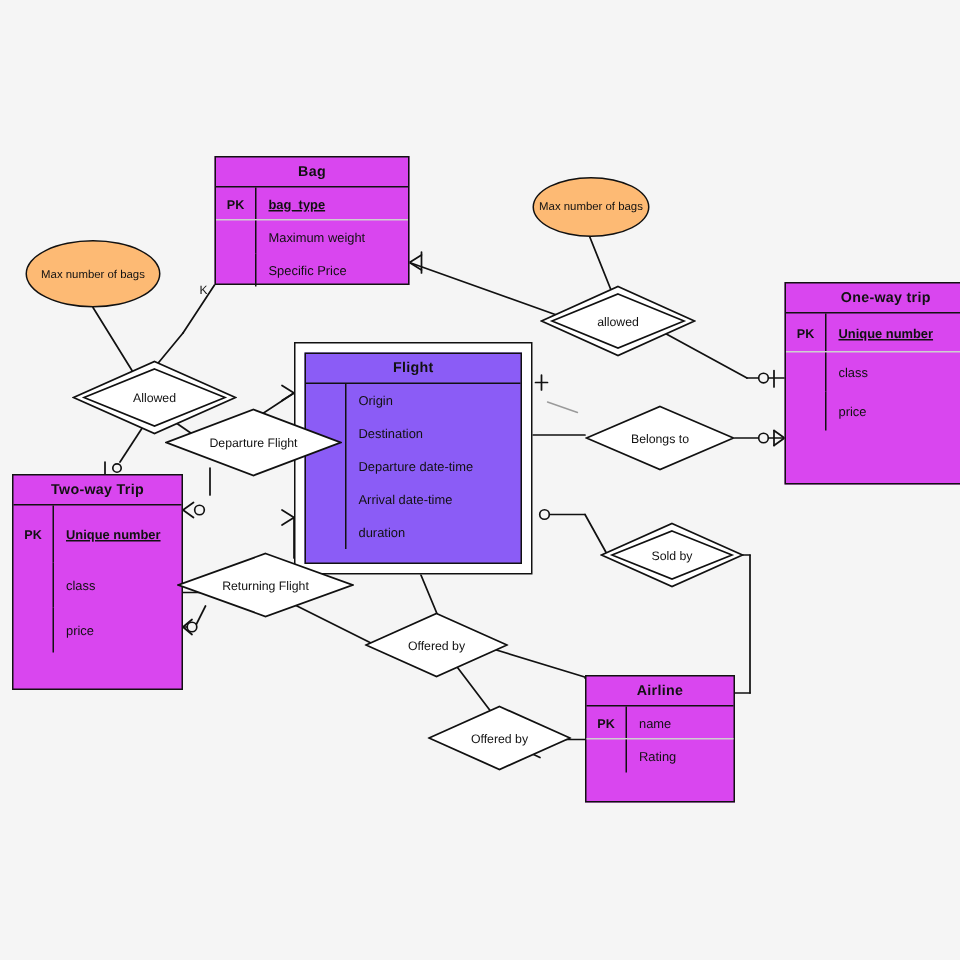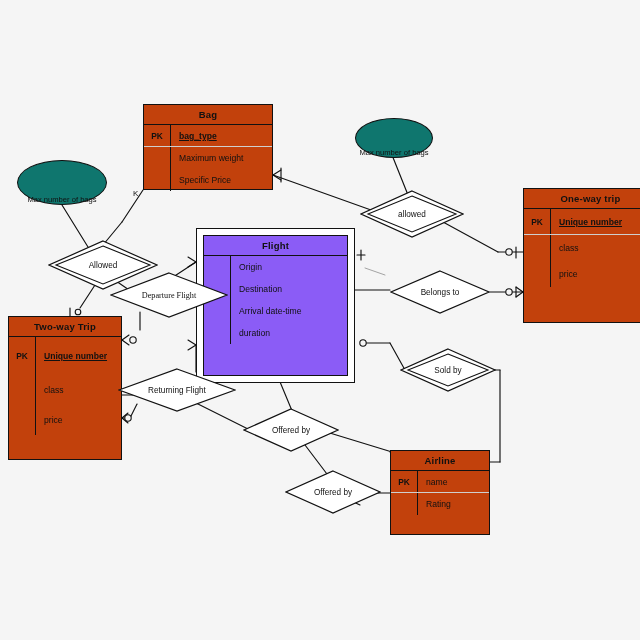--- a/index.html
+++ b/index.html
@@ -25,21 +25,21 @@
     left: 0;
     top: 0;
     width: 640px;
     height: 640px;
     pointer-events: none;
   }
 
   
   .entity {
     position: absolute;
-    background: #c2410c;
+    background: #d946ef;
     border: 1.3px solid #111111;
     box-sizing: border-box;
   }
   .entity.weak {
     background: #ffffff;
     padding: 6px;
     border: 1.3px solid #111111;
   }
   .entity.weak > .inner {
     border: 1.3px solid #111111;
@@ -111,23 +111,23 @@
     text-align: left;
     white-space: nowrap;
     z-index: 2;
   }
 
   
   .ellipse {
     position: absolute;
     border: 1.2px solid #111111;
     border-radius: 50%;
-    background: #0f766e;
+    background: #fdba74;
     display: flex;
-    align-items: flex-end;
+    align-items: center;
     justify-content: center;
     text-align: center;
     font-size: 7.6px;
     color: #111;
     line-height: 1.25;
     box-sizing: border-box;
   }
 
   .freelabel {
     position: absolute;
@@ -259,20 +259,24 @@
         <div class="attr-row">
           <div class="key-col"></div>
           <div class="attr-name">Origin</div>
         </div>
         <div class="attr-row">
           <div class="key-col"></div>
           <div class="attr-name">Destination</div>
         </div>
         <div class="attr-row">
           <div class="key-col"></div>
+          <div class="attr-name">Departure date-time</div>
+        </div>
+        <div class="attr-row">
+          <div class="key-col"></div>
           <div class="attr-name">Arrival date-time</div>
         </div>
         <div class="attr-row">
           <div class="key-col"></div>
           <div class="attr-name">duration</div>
         </div>
       </div>
     </div>
   </div>
 
@@ -335,21 +339,21 @@
   </div>
 
   <div class="diamond" style="left:360px; top:190px; width:104px; height:48px;">
     <svg class="dshape" viewBox="0 0 104 48" xmlns="http://www.w3.org/2000/svg">
       <polygon points="52,1 103,24 52,47 1,24" fill="#ffffff" stroke="#111111" stroke-width="1.2"></polygon>
       <polygon points="52,6 96,24 52,42 8,24" fill="none" stroke="#111111" stroke-width="1.1"></polygon>
     </svg>
     <span class="dlabel">allowed</span>
   </div>
 
-  <div class="diamond" style="left:110px; top:272px; width:118px; height:46px;font-family:Liberation Serif, serif;">
+  <div class="diamond" style="left:110px; top:272px; width:118px; height:46px;">
     <svg class="dshape" viewBox="0 0 118 46" xmlns="http://www.w3.org/2000/svg">
       <polygon points="59,1 117,23 59,45 1,23" fill="#ffffff" stroke="#111111" stroke-width="1.2"></polygon>
     </svg>
     <span class="dlabel">Departure Flight</span>
   </div>
 
   <div class="diamond" style="left:118px; top:368px; width:118px; height:44px;">
     <svg class="dshape" viewBox="0 0 118 44" xmlns="http://www.w3.org/2000/svg">
       <polygon points="59,1 117,22 59,43 1,22" fill="#ffffff" stroke="#111111" stroke-width="1.2"></polygon>
     </svg>

